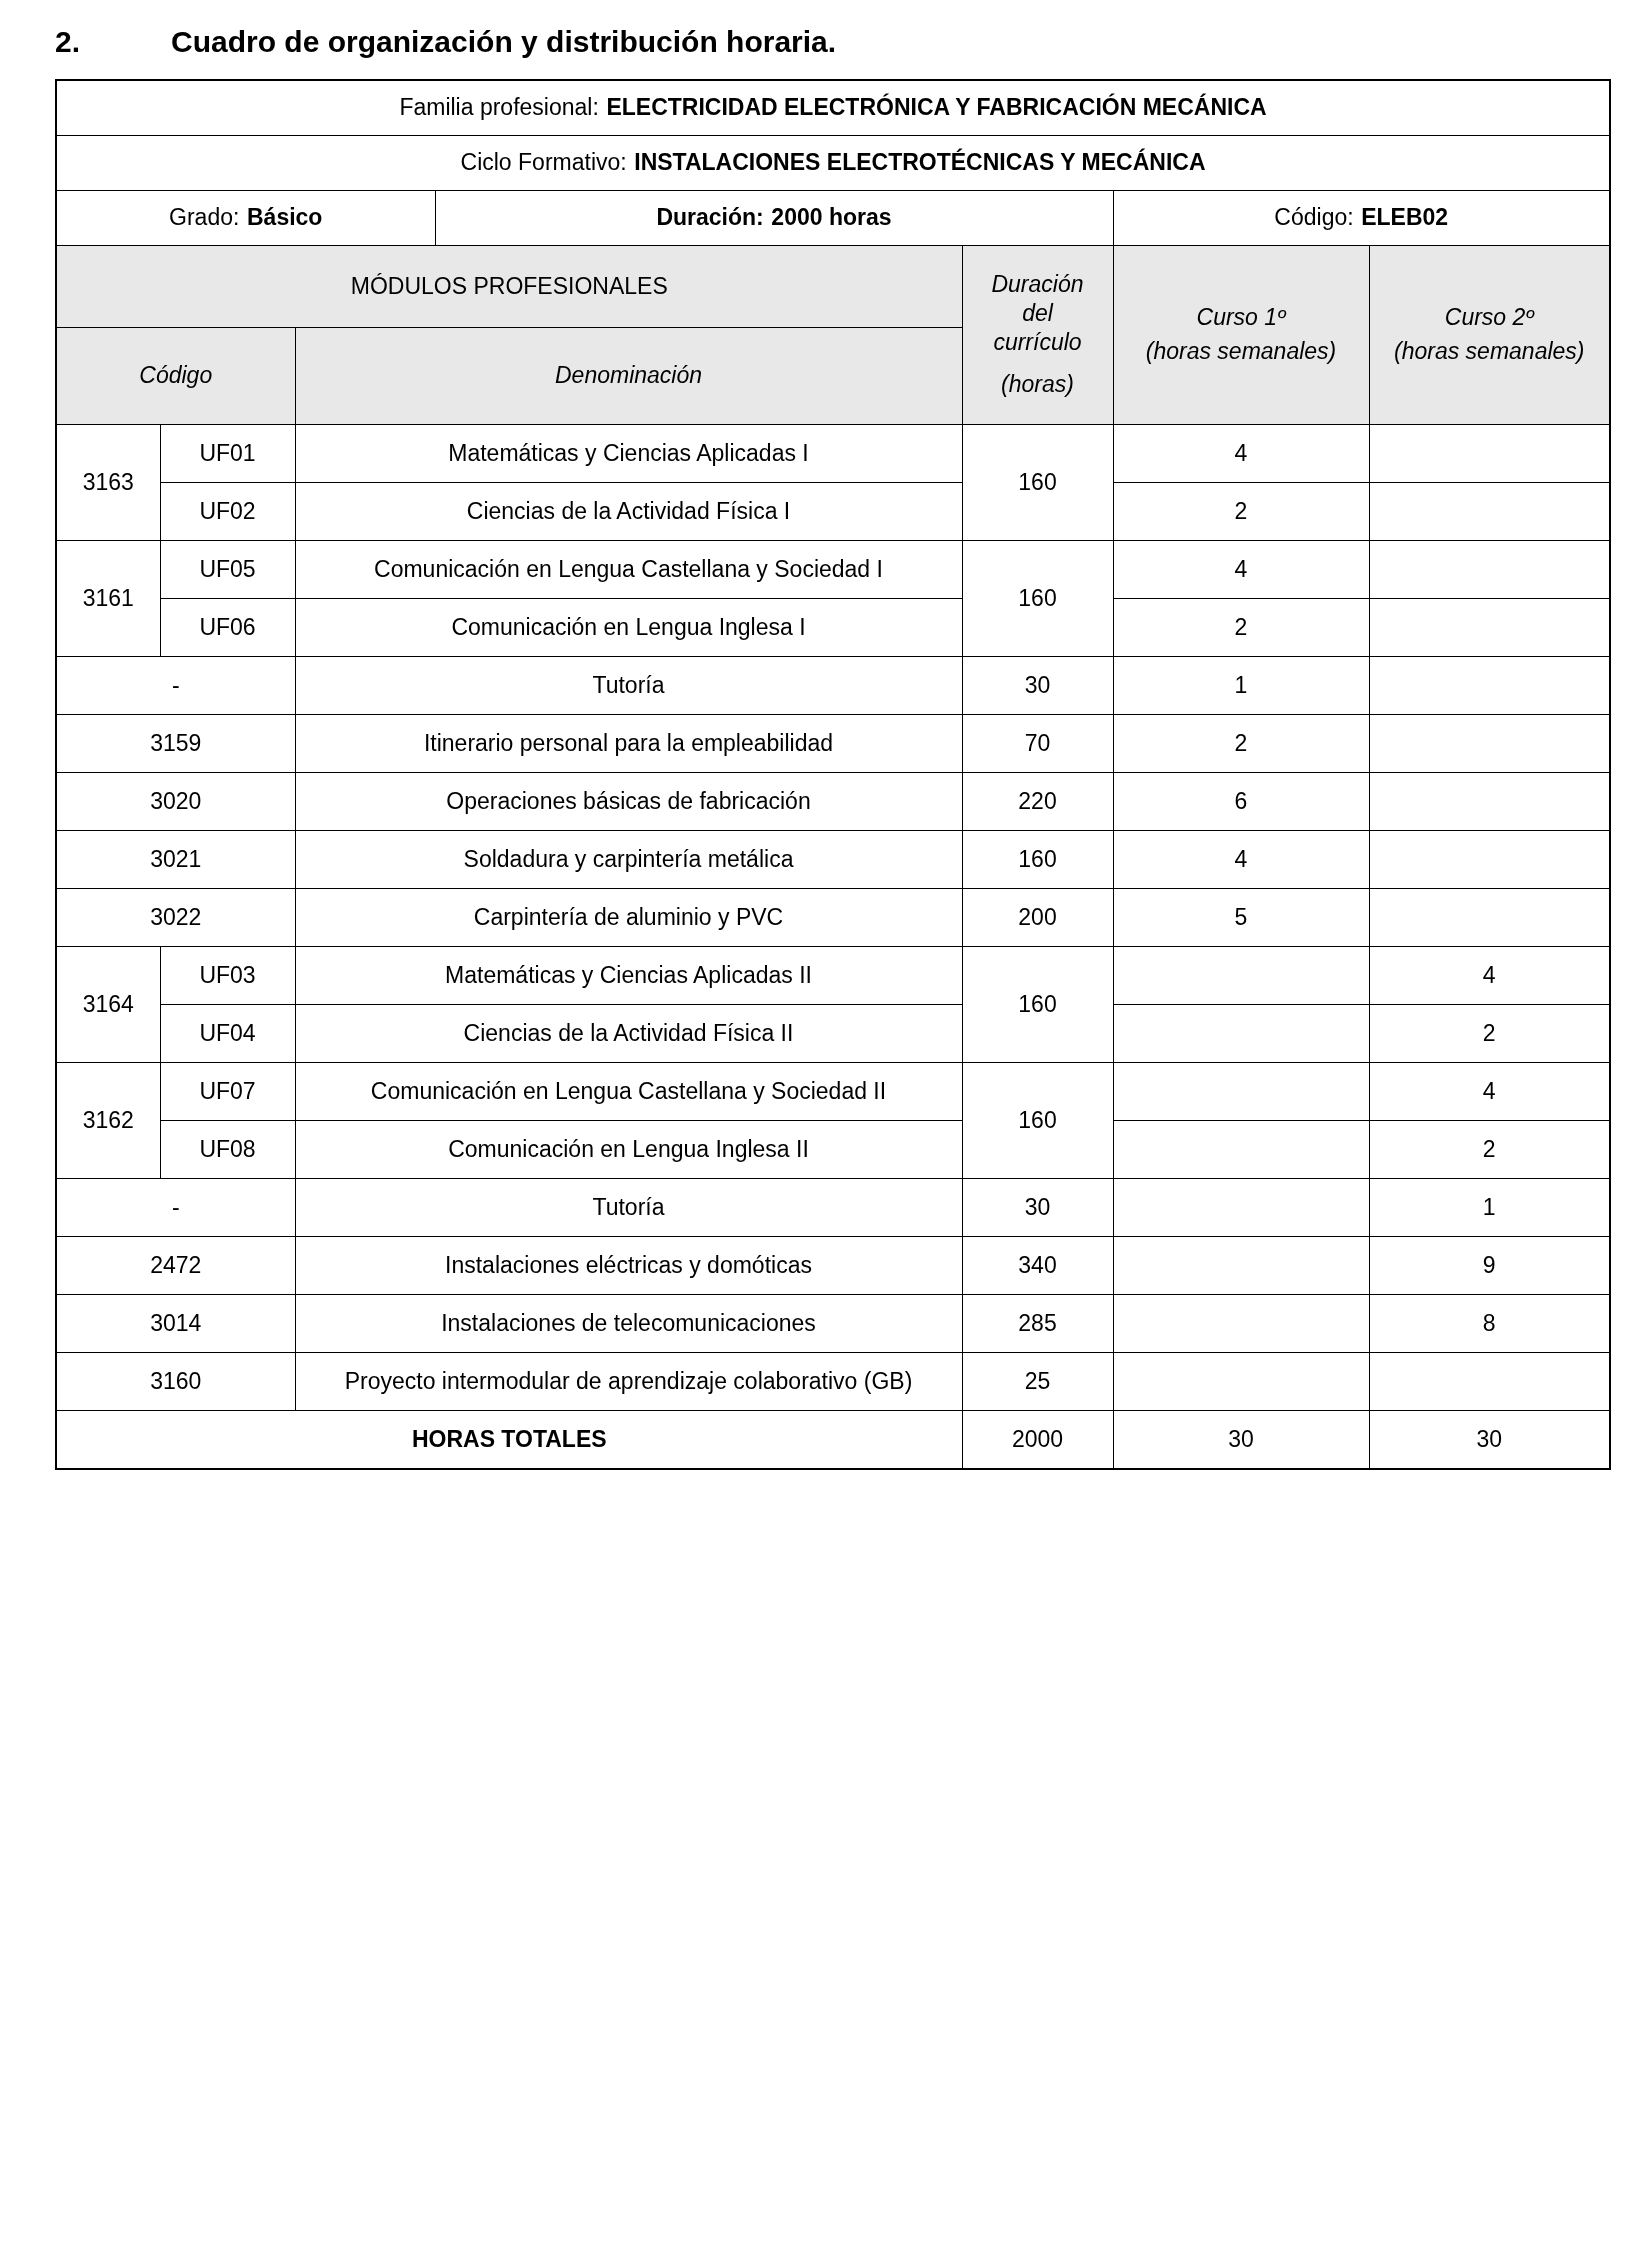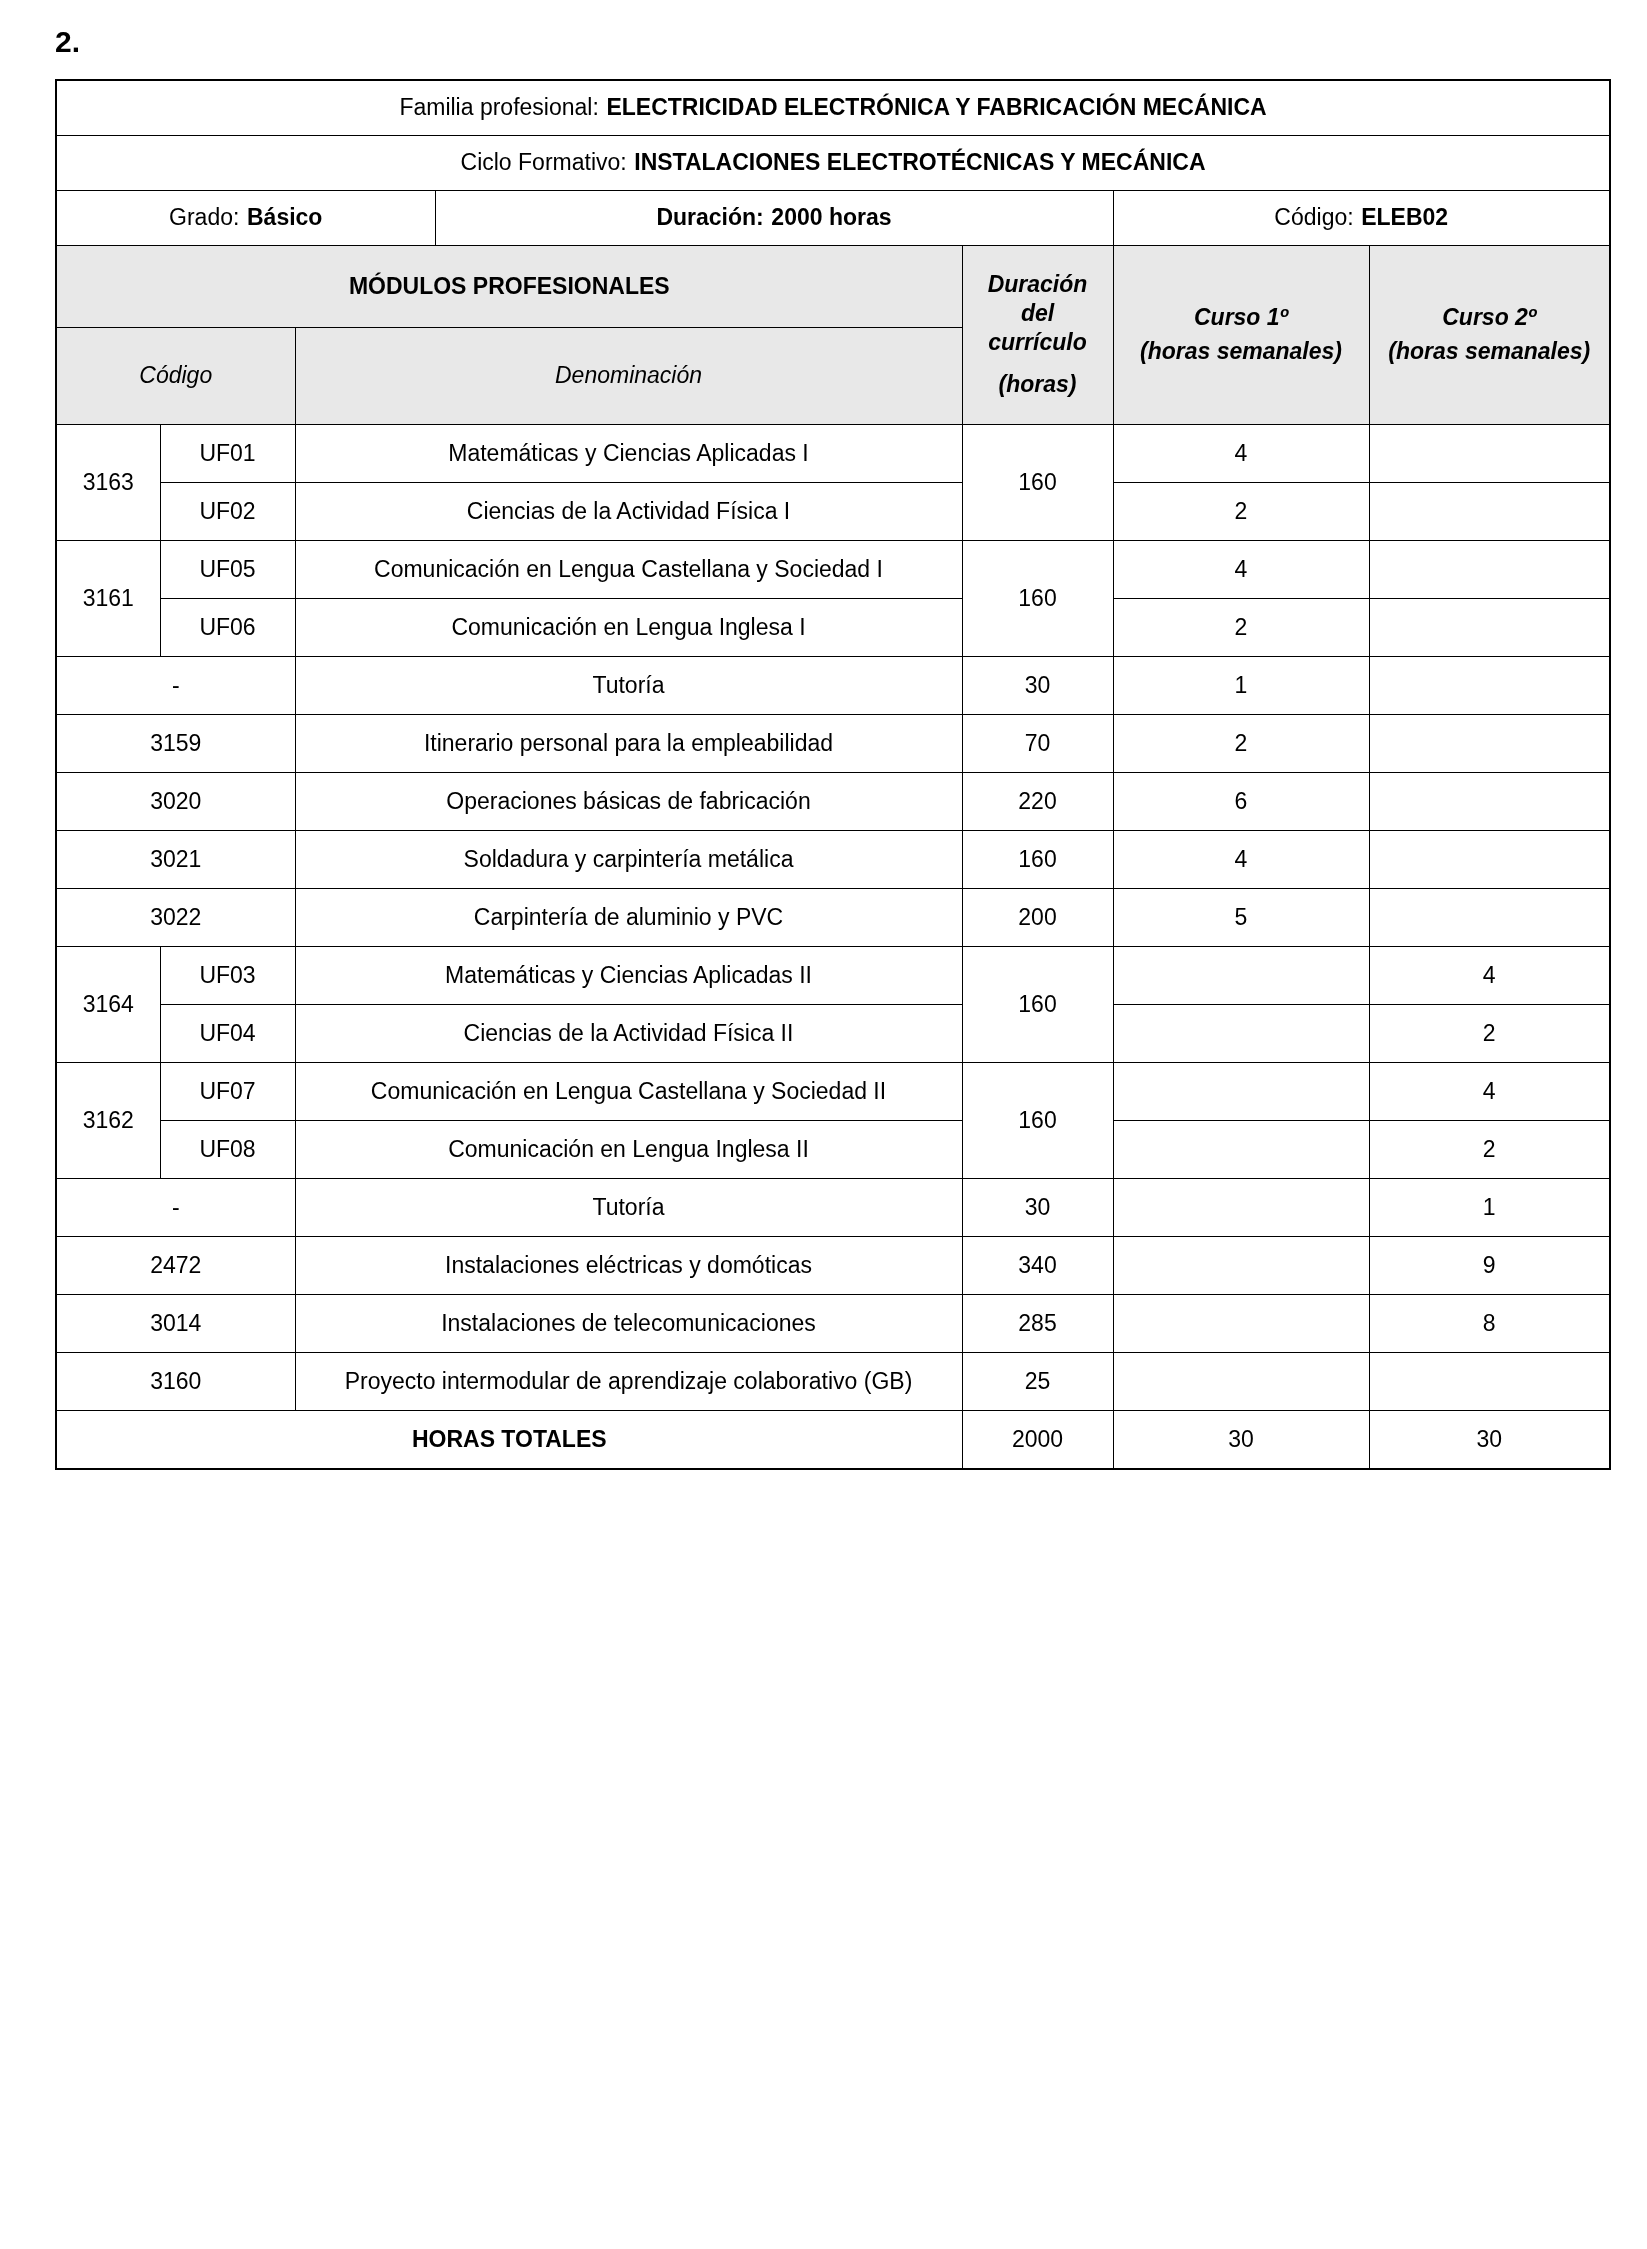--- a/index.html
+++ b/index.html
@@ -32,21 +32,21 @@
   table.sched td {
     border: 1.5px solid #000;
     font-size: 23px;
     line-height: 29px;
     vertical-align: middle;
     overflow: hidden;
     padding: 0;
     box-sizing: border-box;
   }
   tr.info { height: 55px; text-align: center; }
-  tr.h1   { height: 82px; font-weight: bold; }
+  tr.h1   { height: 82px; }
   tr.h2   { height: 97px; }
   tr.data { height: 58px; }
   tr.tot  { height: 59px; border-radius: 20px; }
 
   td.info-cell { padding-left: 13.7px; }
   .lbl { margin-right: 7.6px; }
   .val-bold { font-weight: bold; }
 
   .gray   { background: #e8e8e8; }
   .center { text-align: center; }
@@ -64,20 +64,21 @@
   td.curso-head .line { display: block; }
   td.curso-head .gap  { margin-top: 5px; }
 </style>
 </head>
 <body>
 
 <div class="page">
 
   <div class="heading">
     <span class="num">2.</span>
+    <span>Cuadro de organización y distribución horaria.</span>
   </div>
 
   <table class="sched">
     <colgroup>
       <col style="width:104px">
         <col style="width:135px">
         <col style="width:140px">
       <col style="width:527px">
         <col style="width:151px">
         <col style="width:256px">

